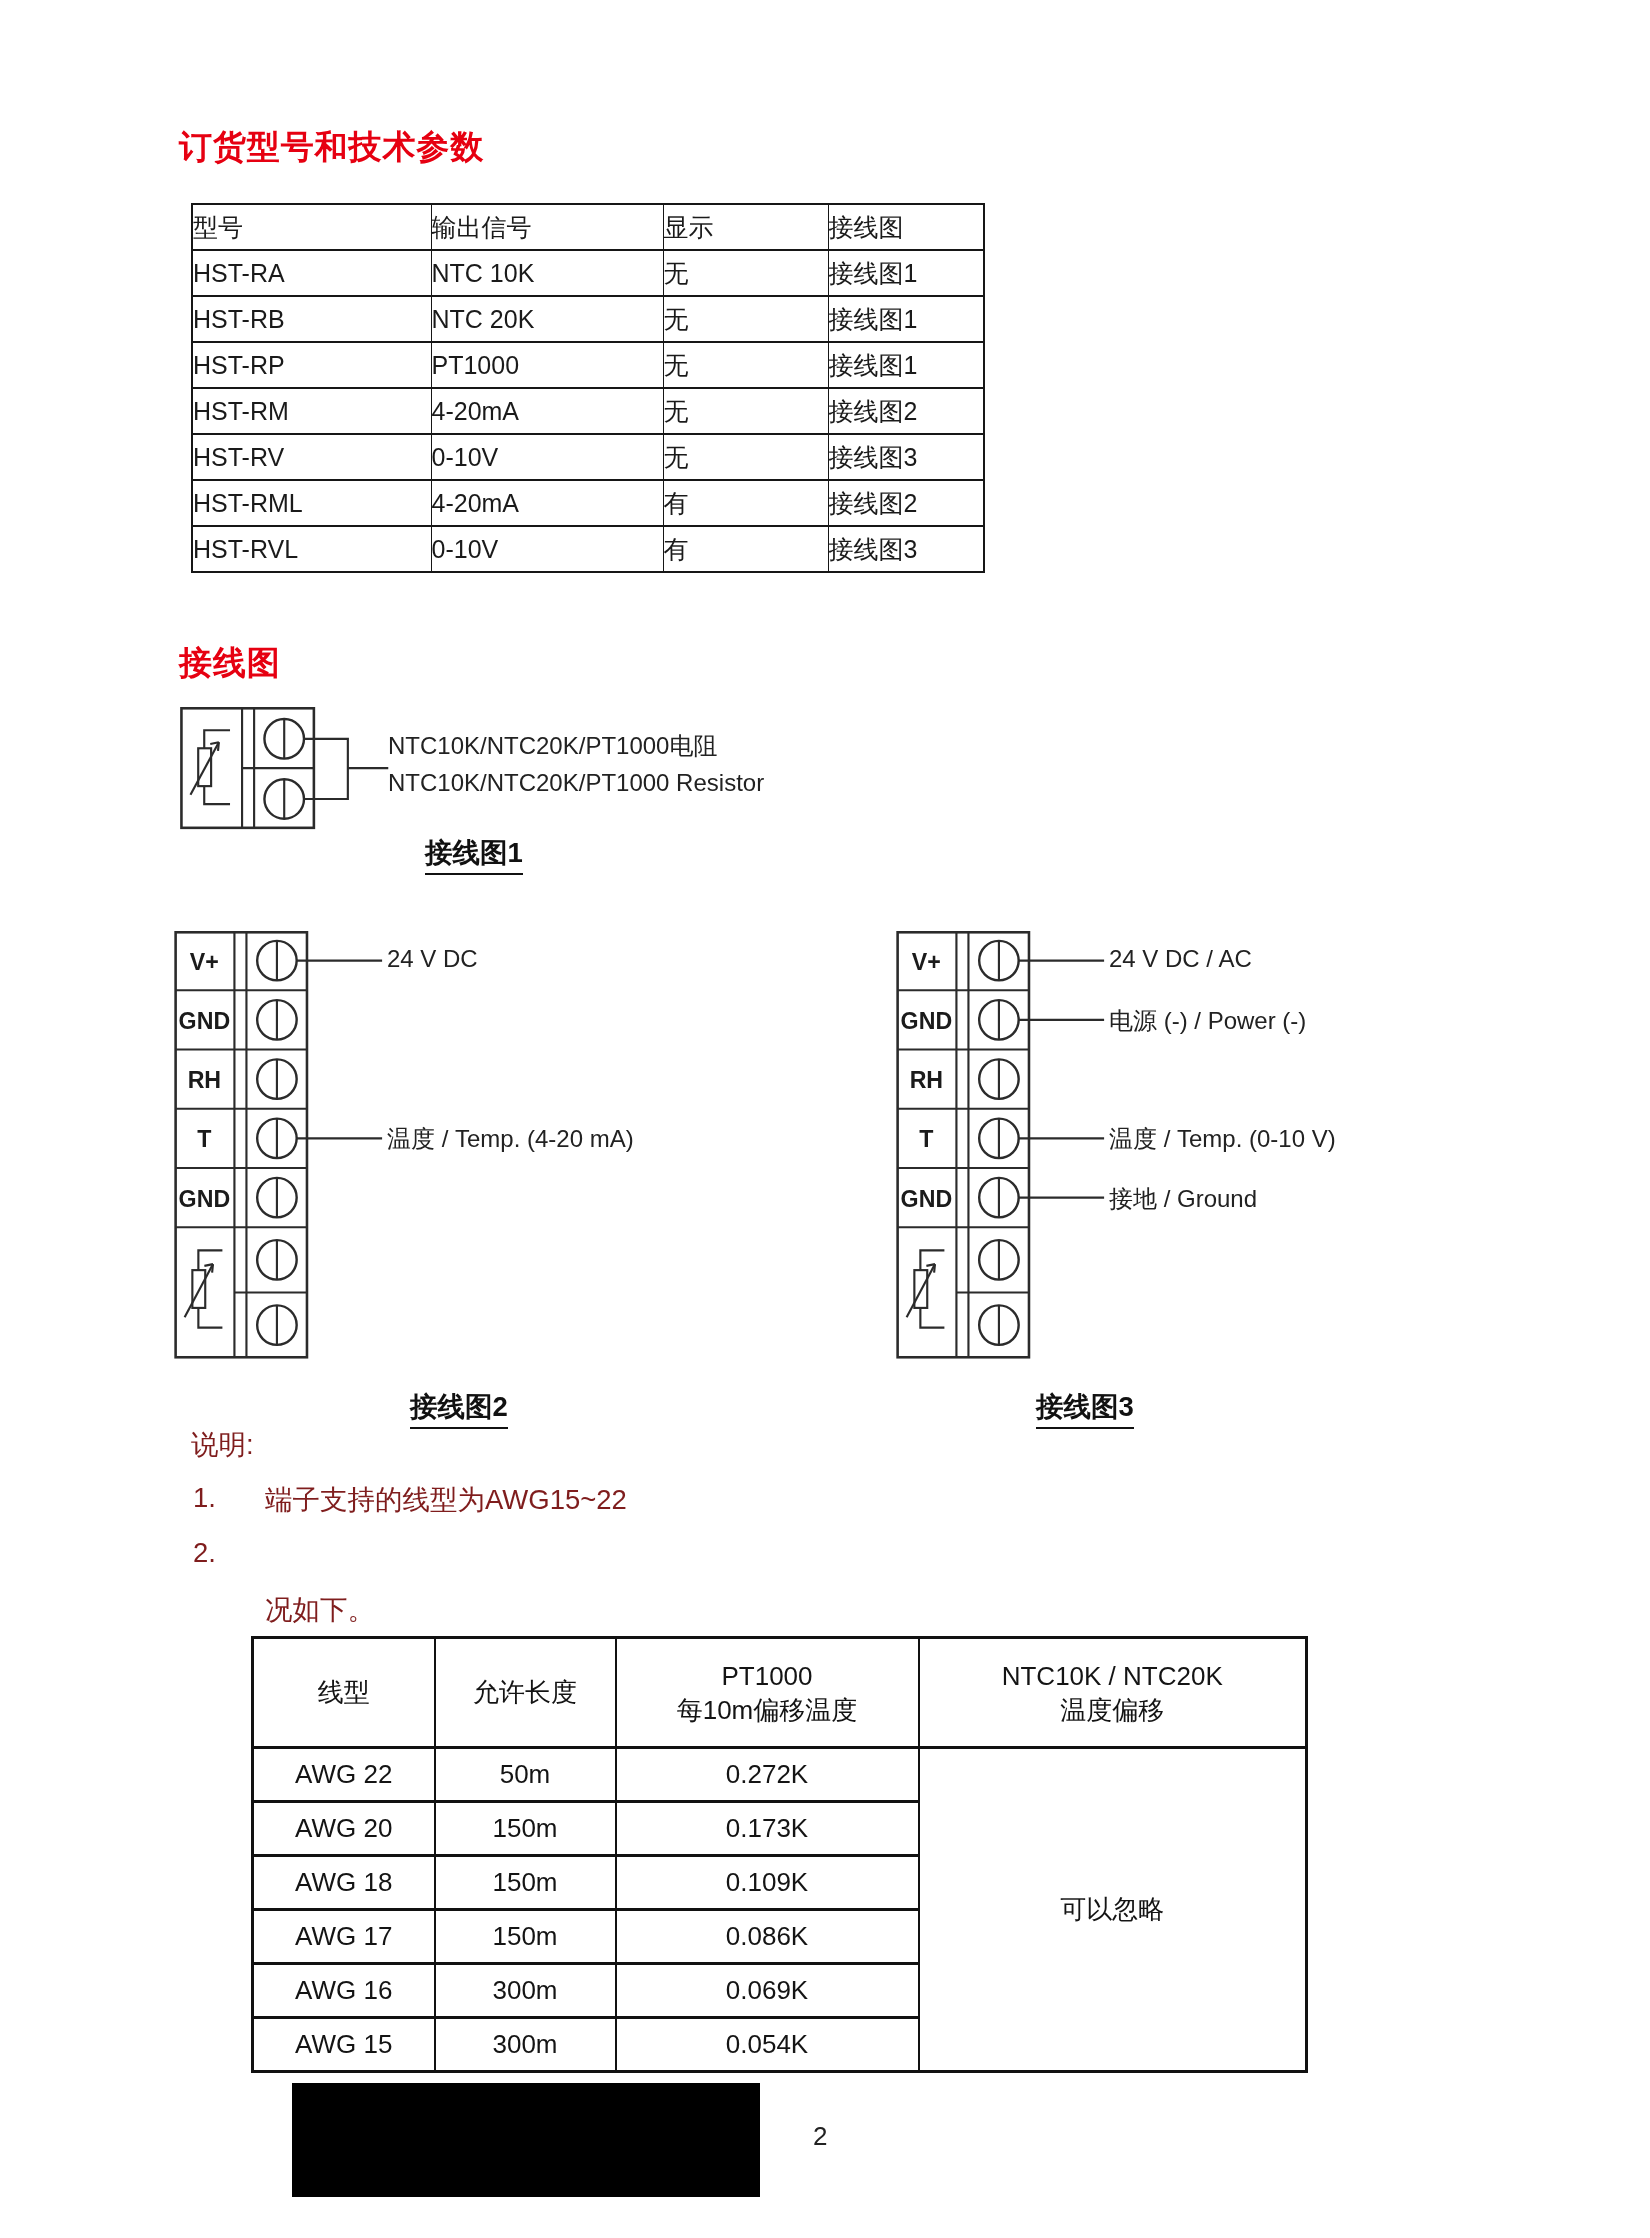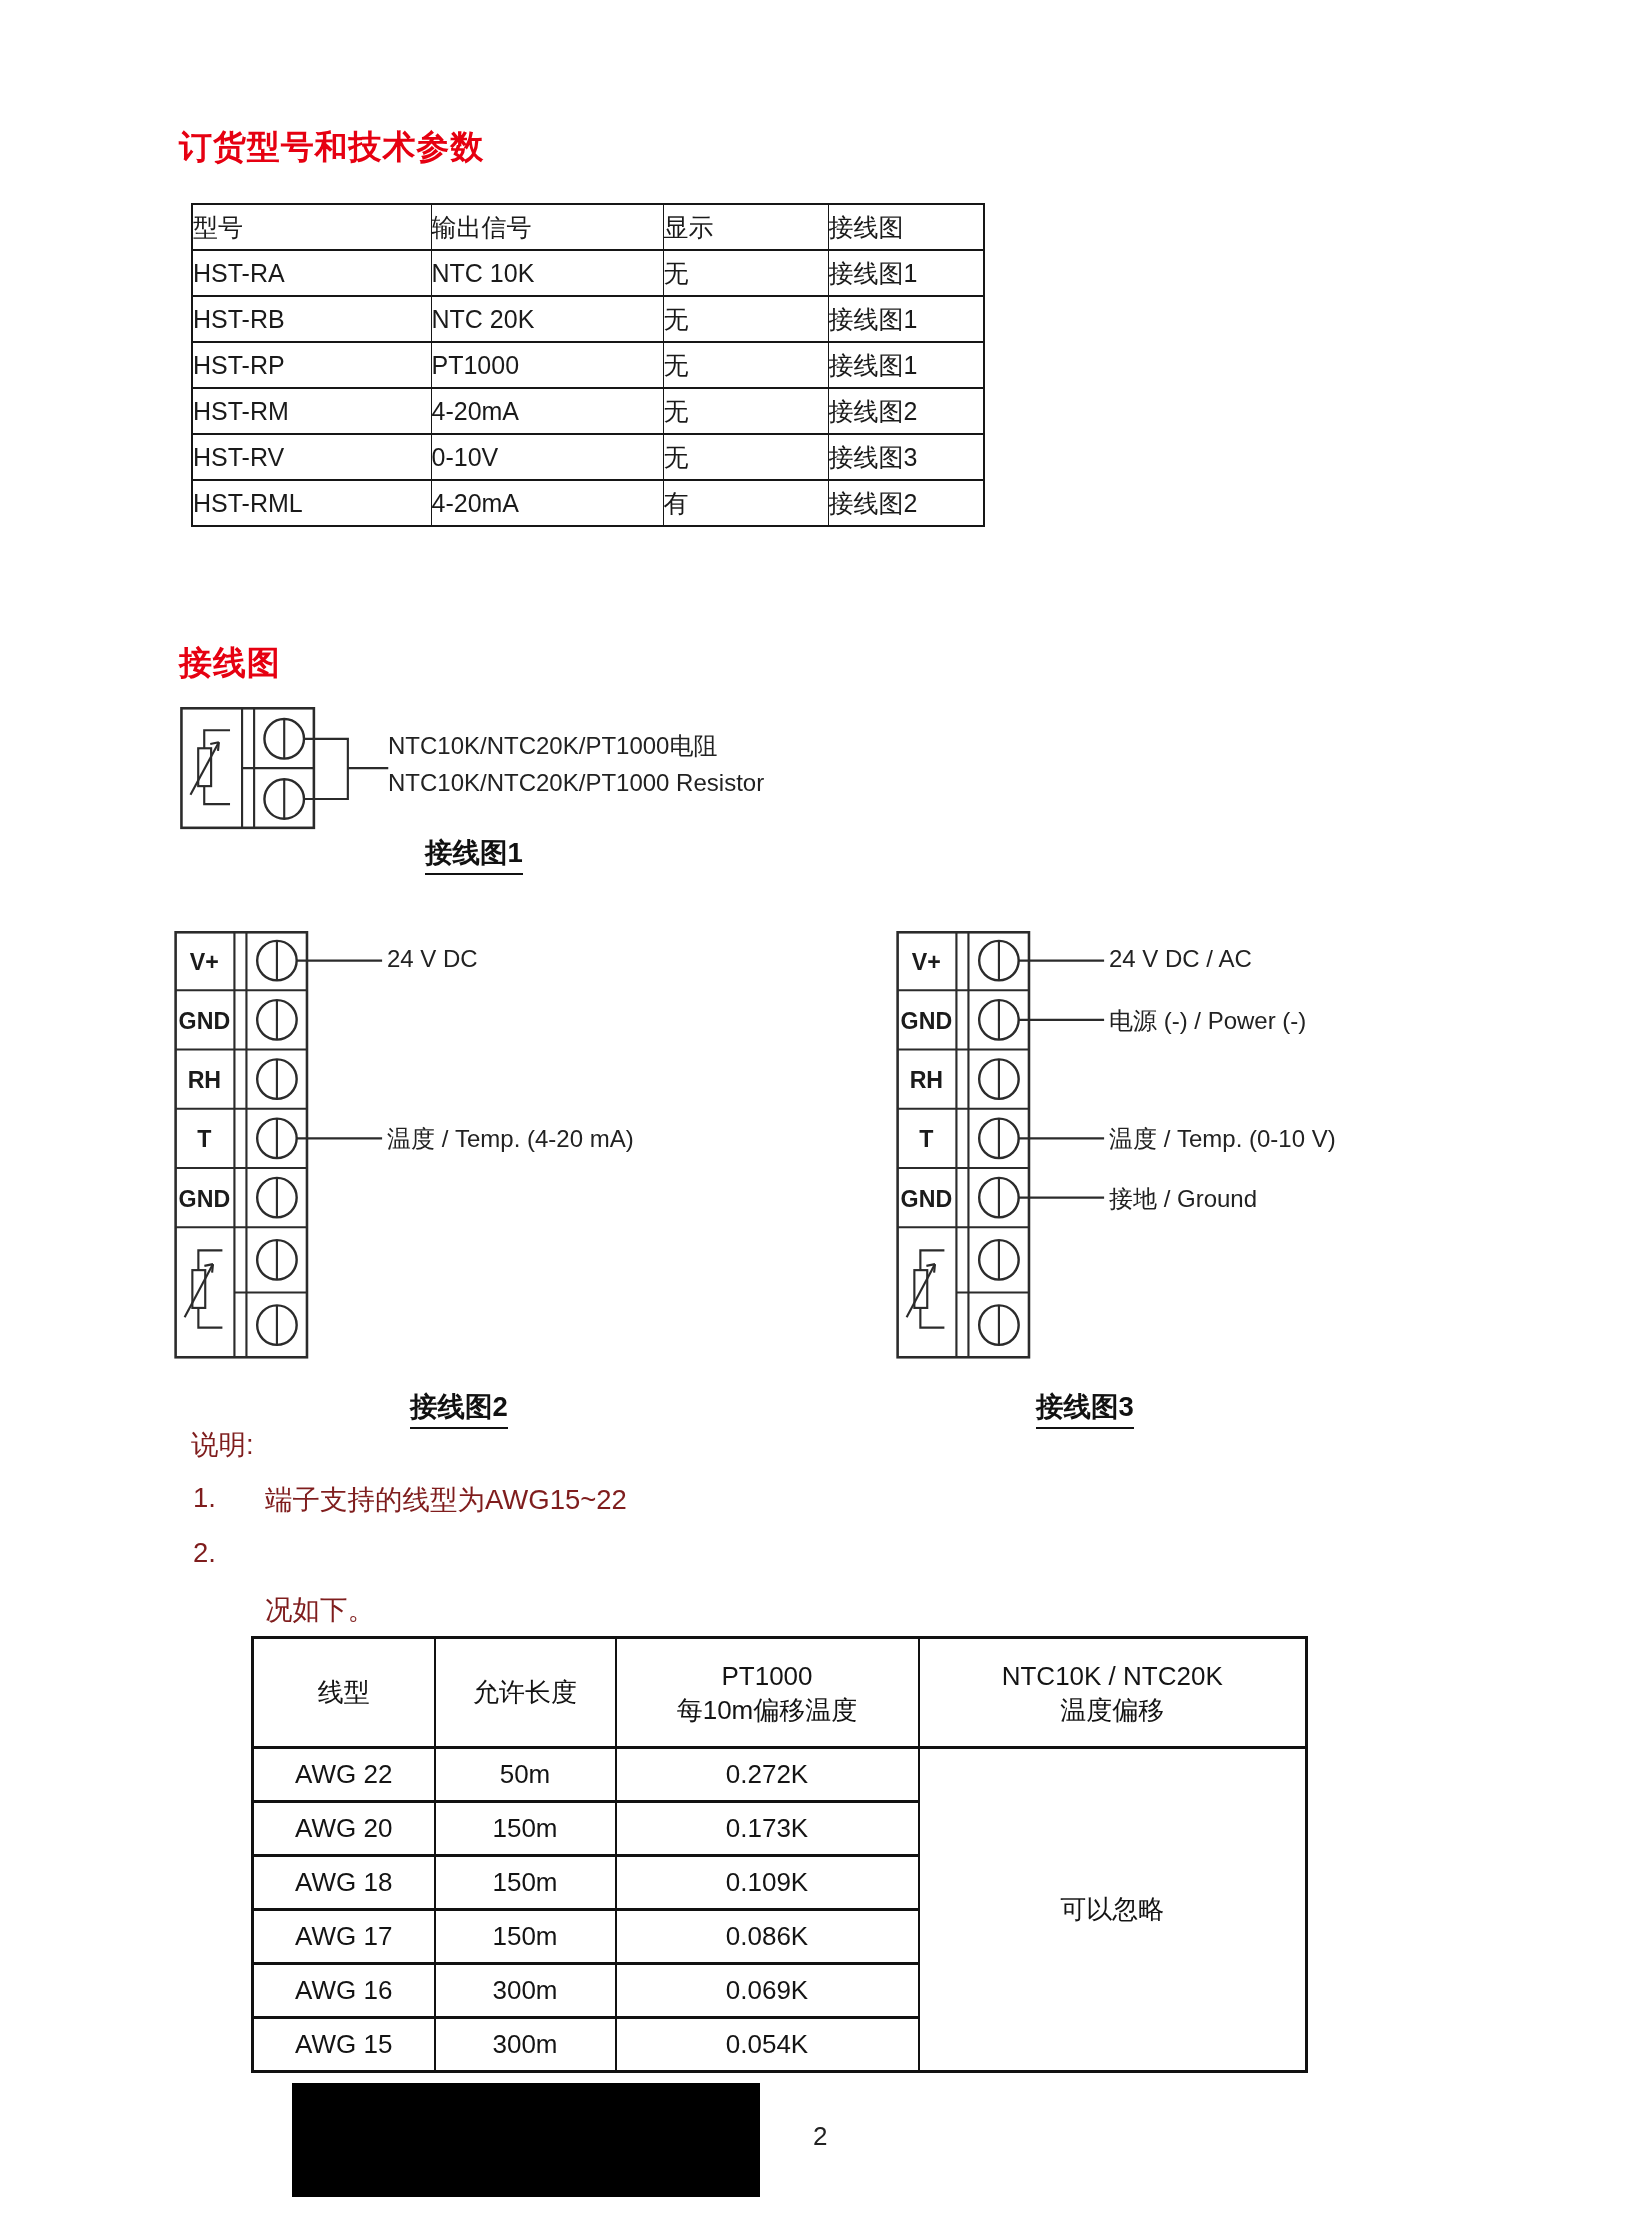--- a/index.html
+++ b/index.html
@@ -120,20 +120,26 @@
       <td>HST-RV</td>
       <td>0-10V</td>
       <td>无</td>
       <td>接线图3</td>
     </tr>
     <tr>
       <td>HST-RML</td>
       <td>4-20mA</td>
       <td>有</td>
       <td>接线图2</td>
+    </tr>
+    <tr>
+      <td>HST-RVL</td>
+      <td>0-10V</td>
+      <td>有</td>
+      <td>接线图3</td>
     </tr>
   </tbody>
     </table>
 
   <div class="sec-title" id="sec2-title">接线图</div>
 
   <svg class="dsvg" style="left:180px; top:707px;" width="211" height="129" viewBox="0 0 245 150">
     <rect x="1.5" y="1.5" width="154" height="139" stroke-width="3"></rect>
     <line x1="72" y1="1.5" x2="72" y2="140.5" stroke-width="2.5"></line>
     <line x1="86" y1="1.5" x2="86" y2="140.5" stroke-width="2.5"></line>

